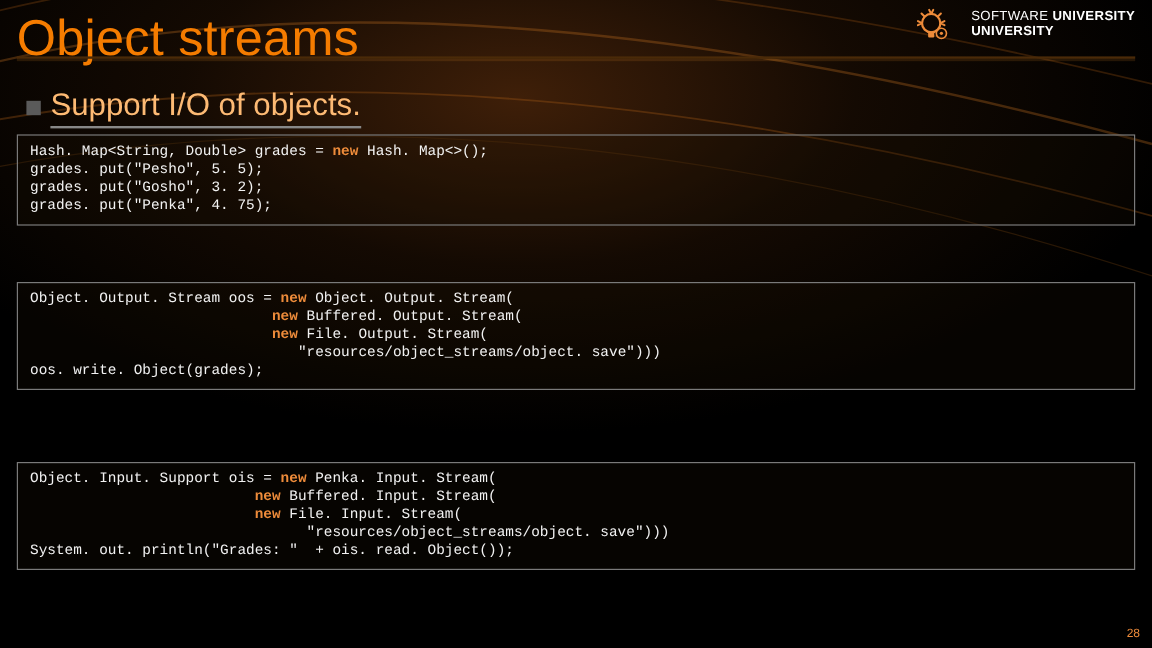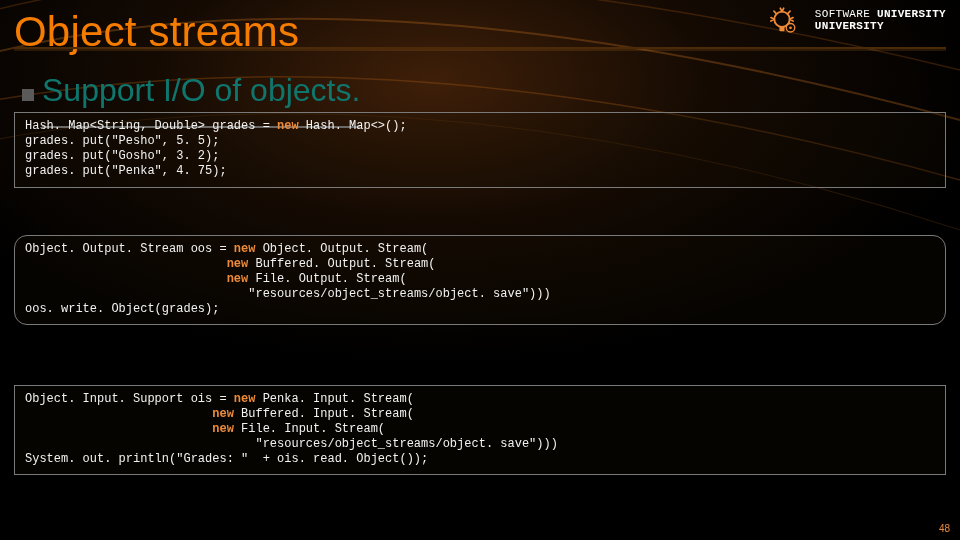--- a/index.html
+++ b/index.html
@@ -42,21 +42,20 @@
     position: absolute;
     top: 4px;
     right: 14px;
     display: flex;
     align-items: center;
     gap: 16px;
     color: #ffffff;
     font-size: 11px;
     font-weight: 700;
     letter-spacing: 0.3px;
-    font-family: Liberation Mono, monospace;
   }
   .logo-icon {
     width: 34px; height: 34px;
     position: relative;
   }
   .logo-text { line-height: 1.05; }
   .logo-text .thin { font-weight: 400; }
   .bullet-row {
     position: absolute;
     top: 72px;
@@ -65,40 +64,40 @@
     align-items: baseline;
     gap: 8px;
   }
   .bullet-square {
     width: 12px; height: 12px;
     background: #5a5a5a;
     margin-top: 10px;
     flex-shrink: 0;
   }
   .bullet-text {
-    font-size: 32px;
-    color: #0f766e;
+    font-size: 26px;
+    color: #fdba74;
     border-bottom: 2px solid #888;
-    padding-bottom: 17px;
+    padding-bottom: 2px;
   }
   .code-box {
     position: absolute;
     left: 14px;
     right: 14px;
     border: 1px solid #7a7a7a;
     background: rgba(25,15,5,0.25);
     padding: 6px 10px 8px 10px;
     font-family: Consolas, "Courier New", monospace;
     font-size: 12px;
     line-height: 1.24;
     color: #f2f2f2;
     white-space: pre;
   }
   .cb1 { top: 112px; }
-  .cb2 { top: 235px; border-radius: 13px; }
+  .cb2 { top: 235px; }
   .cb3 { top: 385px; }
   .kw  { color: #ed8b3a; font-weight: 700; }
   .pagenum {
     position: absolute;
     bottom: 6px;
     right: 10px;
     font-size: 10px;
     color: #ed8b3a;
   }
 </style>
@@ -146,13 +145,13 @@
 <span>                            </span><span class="kw">new</span><span> File. Output. Stream(</span>
 <span>                               </span><span>"resources/object_streams/object. save")))</span>
 <span>oos. write. Object(grades);</span></div>
 
 <div class="code-box cb3"><span>Object. Input. Support ois = </span><span class="kw">new</span><span> Penka. Input. Stream(</span>
 <span>                          </span><span class="kw">new</span><span> Buffered. Input. Stream(</span>
 <span>                          </span><span class="kw">new</span><span> File. Input. Stream(</span>
 <span>                                </span><span>"resources/object_streams/object. save")))</span>
 <span>System. out. println("Grades: "  + ois. read. Object());</span></div>
 
-<div class="pagenum">48</div>
+<div class="pagenum">28</div>
 
 </body></html>

